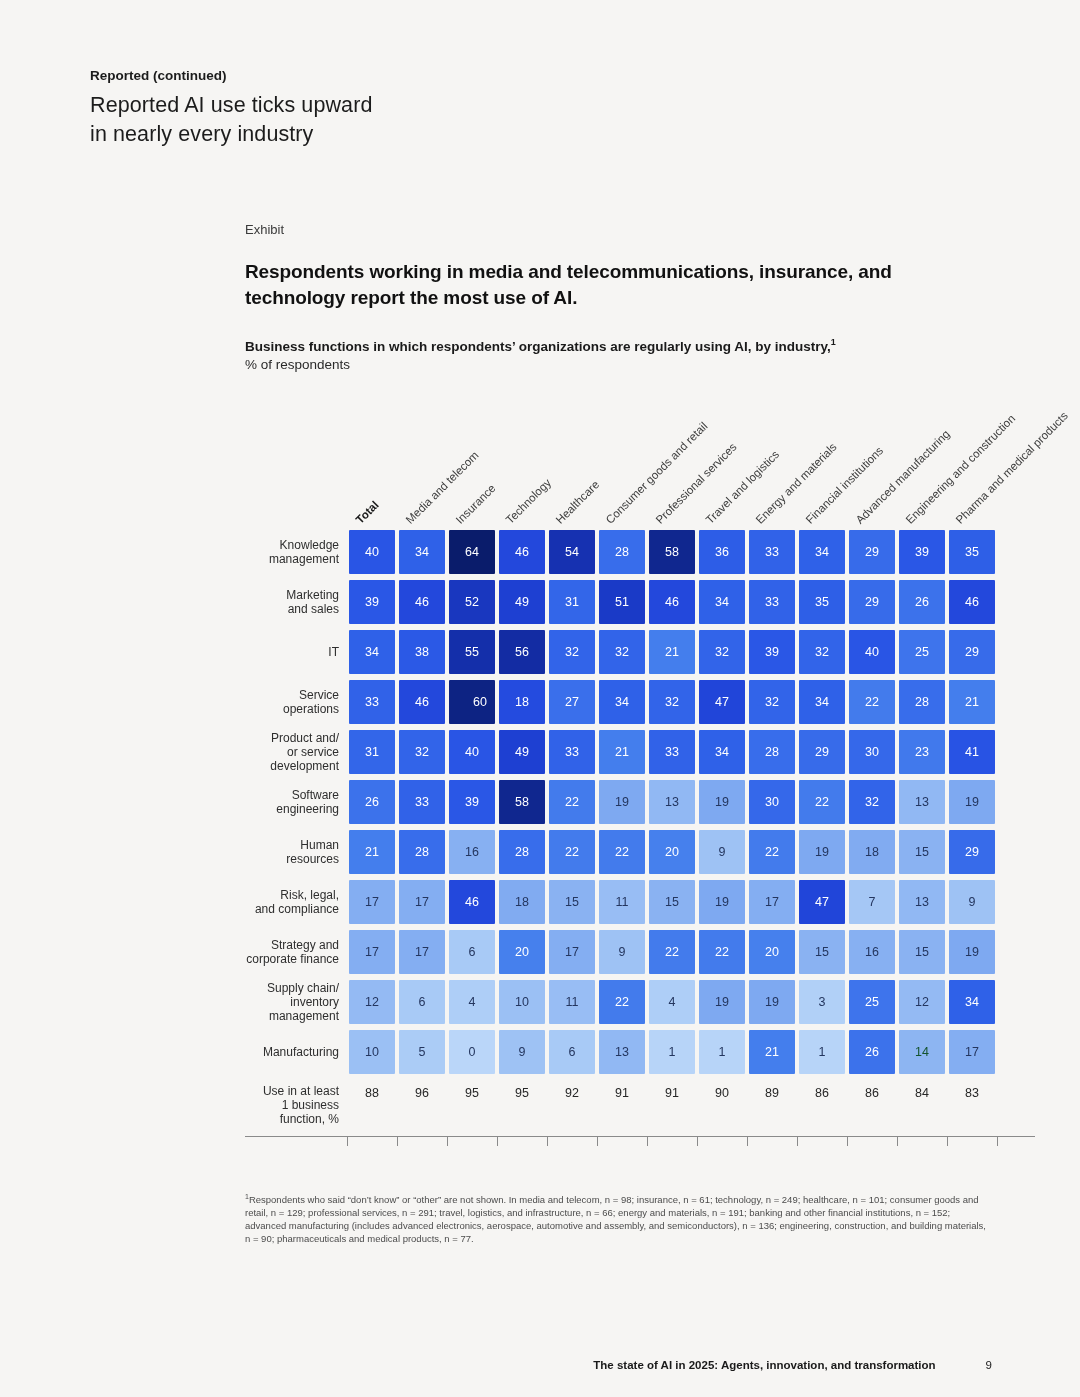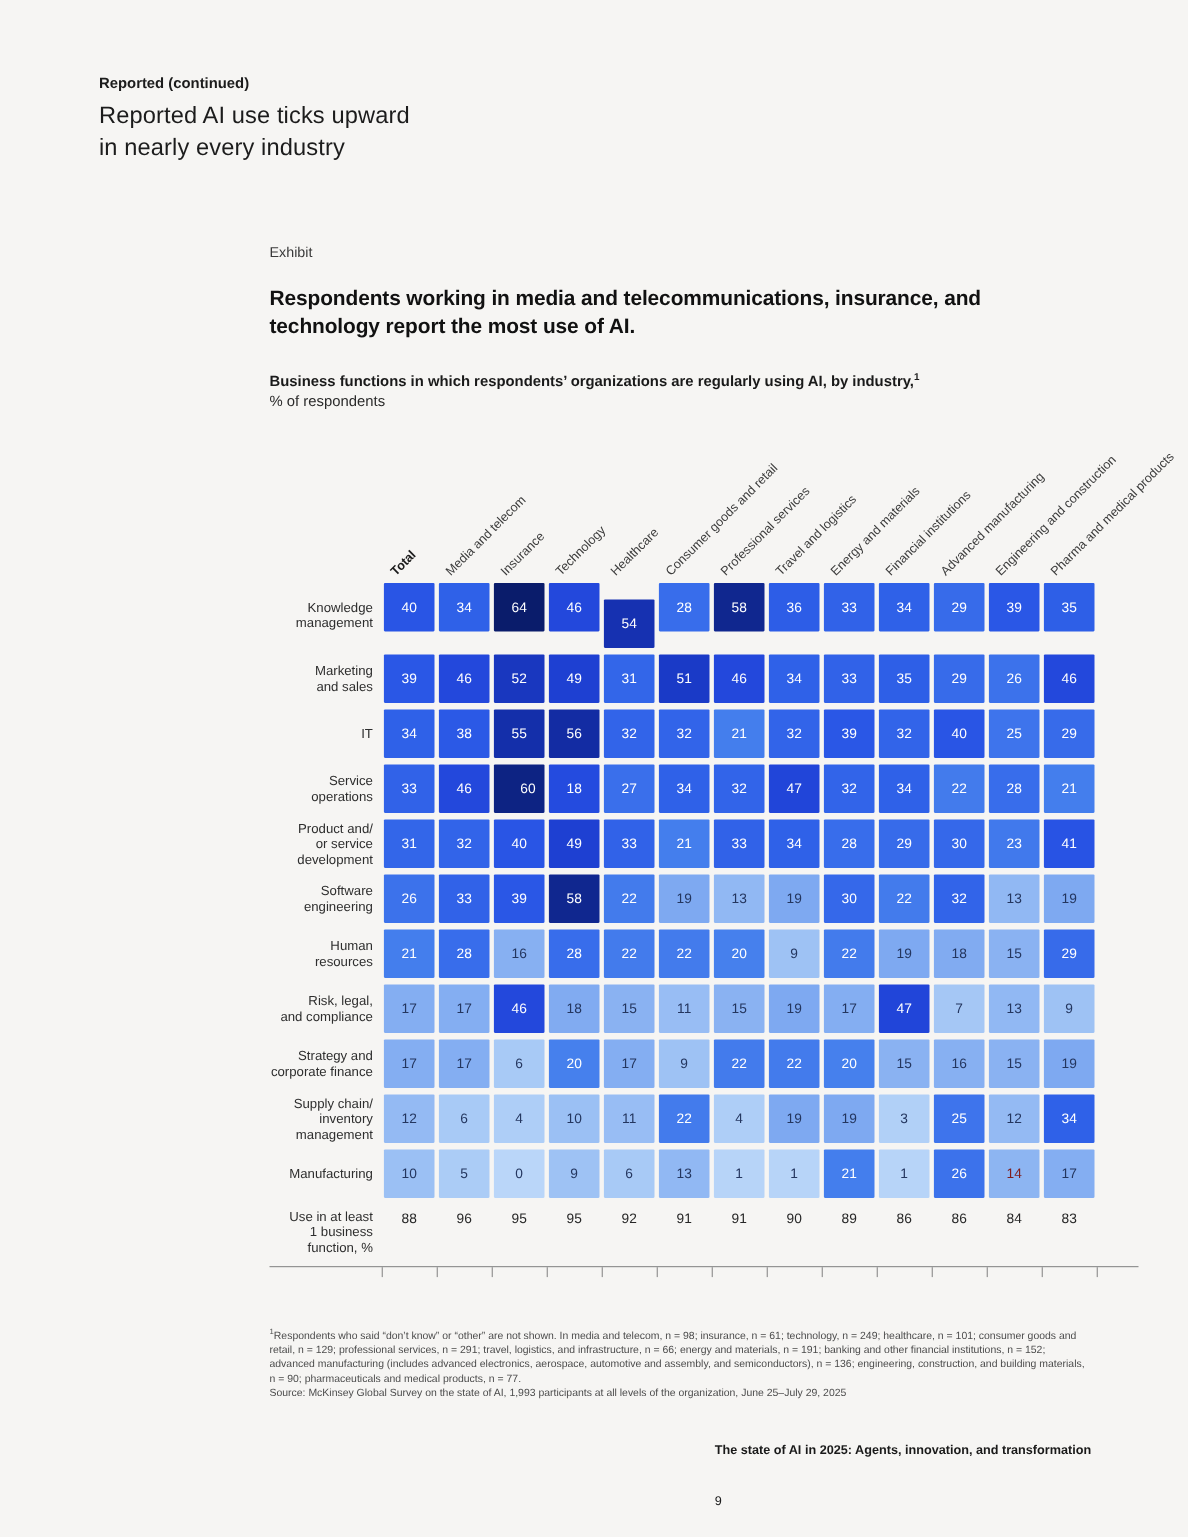--- a/index.html
+++ b/index.html
@@ -54,21 +54,21 @@
   .axis-line { position: relative; margin-top: 10px; width: 790px; border-top: 1px solid #8a8a8a; height: 12px; }
   .axis-tick { position: absolute; top: 0; width: 1px; height: 9px; background: #8a8a8a; }
   
   .footnote { margin-top: 44px; width: 748px; font-size: 9.5px; color: #4c4c4c; line-height: 1.35; }
   .footnote sup { font-size: 7px; }
   .source-line { width: 748px; font-size: 9.5px; color: #4c4c4c; line-height: 1.35; }
   .brand { margin-top: 26px; font-size: 11.5px; font-weight: bold; color: #161616; letter-spacing: 0.1px; }
   
   .page-footer {
     position: absolute; right: 88px; bottom: 26px;
-    display: flex; align-items: flex-start; gap: 34px; flex-direction: column;
+    display: flex; align-items: flex-end; gap: 50px;
   }
   .footer-title { font-size: 11.5px; font-weight: bold; color: #1a1a1a; }
   .footer-page { font-size: 11.5px; color: #1a1a1a; }
 </style>
 </head>
 <body>
 
 <div class="page">
 
   <div class="sidebar-head">
@@ -97,21 +97,21 @@
         <span class="col-header" style="left: 667px;">Engineering and construction</span>
         <span class="col-header" style="left: 717px;">Pharma and medical products</span>
       </div>
 
     <div class="heatmap-grid" id="heatmap-grid">
         <div class="row-label">Knowledge<br>management</div>
         <div class="heat-cell" style="background: rgb(41, 85, 229); color: rgb(255, 255, 255);">40</div>
         <div class="heat-cell" style="background: rgb(47, 97, 232); color: rgb(255, 255, 255);">34</div>
         <div class="heat-cell" style="background: rgb(10, 28, 107); color: rgb(255, 255, 255);">64</div>
         <div class="heat-cell" style="background: rgb(35, 72, 220); color: rgb(255, 255, 255);">46</div>
-        <div class="heat-cell" style="background: rgb(22, 49, 177); color: rgb(255, 255, 255); margin-top: 15px;">54</div>
+        <div class="heat-cell" style="background: rgb(22, 49, 177); color: rgb(255, 255, 255);">54</div>
         <div class="heat-cell" style="background: rgb(56, 109, 235); color: rgb(255, 255, 255);">28</div>
         <div class="heat-cell" style="background: rgb(16, 39, 143); color: rgb(255, 255, 255);">58</div>
         <div class="heat-cell" style="background: rgb(45, 93, 231); color: rgb(255, 255, 255);">36</div>
         <div class="heat-cell" style="background: rgb(49, 98, 232); color: rgb(255, 255, 255);">33</div>
         <div class="heat-cell" style="background: rgb(47, 97, 232); color: rgb(255, 255, 255);">34</div>
         <div class="heat-cell" style="background: rgb(55, 107, 234); color: rgb(255, 255, 255);">29</div>
         <div class="heat-cell" style="background: rgb(42, 87, 230); color: rgb(255, 255, 255);">39</div>
         <div class="heat-cell" style="background: rgb(46, 95, 231); color: rgb(255, 255, 255);">35</div>
         <div class="row-label">Marketing<br>and sales</div>
         <div class="heat-cell" style="background: rgb(42, 87, 230); color: rgb(255, 255, 255);">39</div>
@@ -244,21 +244,21 @@
         <div class="heat-cell" style="background: rgb(171, 204, 246); color: rgb(36, 54, 95);">5</div>
         <div class="heat-cell" style="background: rgb(186, 214, 249); color: rgb(36, 54, 95);">0</div>
         <div class="heat-cell" style="background: rgb(158, 194, 244); color: rgb(36, 54, 95);">9</div>
         <div class="heat-cell" style="background: rgb(168, 202, 246); color: rgb(36, 54, 95);">6</div>
         <div class="heat-cell" style="background: rgb(145, 184, 243); color: rgb(36, 54, 95);">13</div>
         <div class="heat-cell" style="background: rgb(183, 212, 248); color: rgb(36, 54, 95);">1</div>
         <div class="heat-cell" style="background: rgb(183, 212, 248); color: rgb(36, 54, 95);">1</div>
         <div class="heat-cell" style="background: rgb(68, 126, 237); color: rgb(255, 255, 255);">21</div>
         <div class="heat-cell" style="background: rgb(183, 212, 248); color: rgb(36, 54, 95);">1</div>
         <div class="heat-cell" style="background: rgb(60, 114, 235); color: rgb(255, 255, 255);">26</div>
-        <div class="heat-cell" style="background: rgb(141, 181, 242); color: #7f1d1d; text-align: right;">14</div>
+        <div class="heat-cell" style="background: rgb(141, 181, 242); color: #14532d; text-align: right;">14</div>
         <div class="heat-cell" style="background: rgb(132, 174, 242); color: rgb(36, 54, 95);">17</div>
       </div>
 
     <div class="summary-grid" id="summary-grid">
         <div class="summary-label">Use in at least<br>1 business<br>function, %</div>
         <div class="summary-value">88</div>
         <div class="summary-value">96</div>
         <div class="summary-value">95</div>
         <div class="summary-value">95</div>
         <div class="summary-value">92</div>
@@ -283,21 +283,20 @@
         <div class="axis-tick" style="left: 452px;"></div>
         <div class="axis-tick" style="left: 502px;"></div>
         <div class="axis-tick" style="left: 552px;"></div>
         <div class="axis-tick" style="left: 602px;"></div>
         <div class="axis-tick" style="left: 652px;"></div>
         <div class="axis-tick" style="left: 702px;"></div>
         <div class="axis-tick" style="left: 752px;"></div>
       </div>
 
     <div class="footnote"><sup>1</sup><span>Respondents who said “don’t know” or “other” are not shown. In media and telecom, n = 98; insurance, n = 61; technology, n = 249; healthcare, n = 101; consumer goods and retail, n = 129; professional services, n = 291; travel, logistics, and infrastructure, n = 66; energy and materials, n = 191; banking and other financial institutions, n = 152; advanced manufacturing (includes advanced electronics, aerospace, automotive and assembly, and semiconductors), n = 136; engineering, construction, and building materials, n = 90; pharmaceuticals and medical products, n = 77.</span></div>
-    <div class="source-line">Source: McKinsey Global Survey on the state of AI, 1,993 participants at all levels of the organization, June 25–July 29, 2025</div>
 
   </div>
 
   <div class="page-footer">
     <span class="footer-title">The state of AI in 2025: Agents, innovation, and transformation</span>
     <span class="footer-page">9</span>
   </div>
 
 </div>
 

